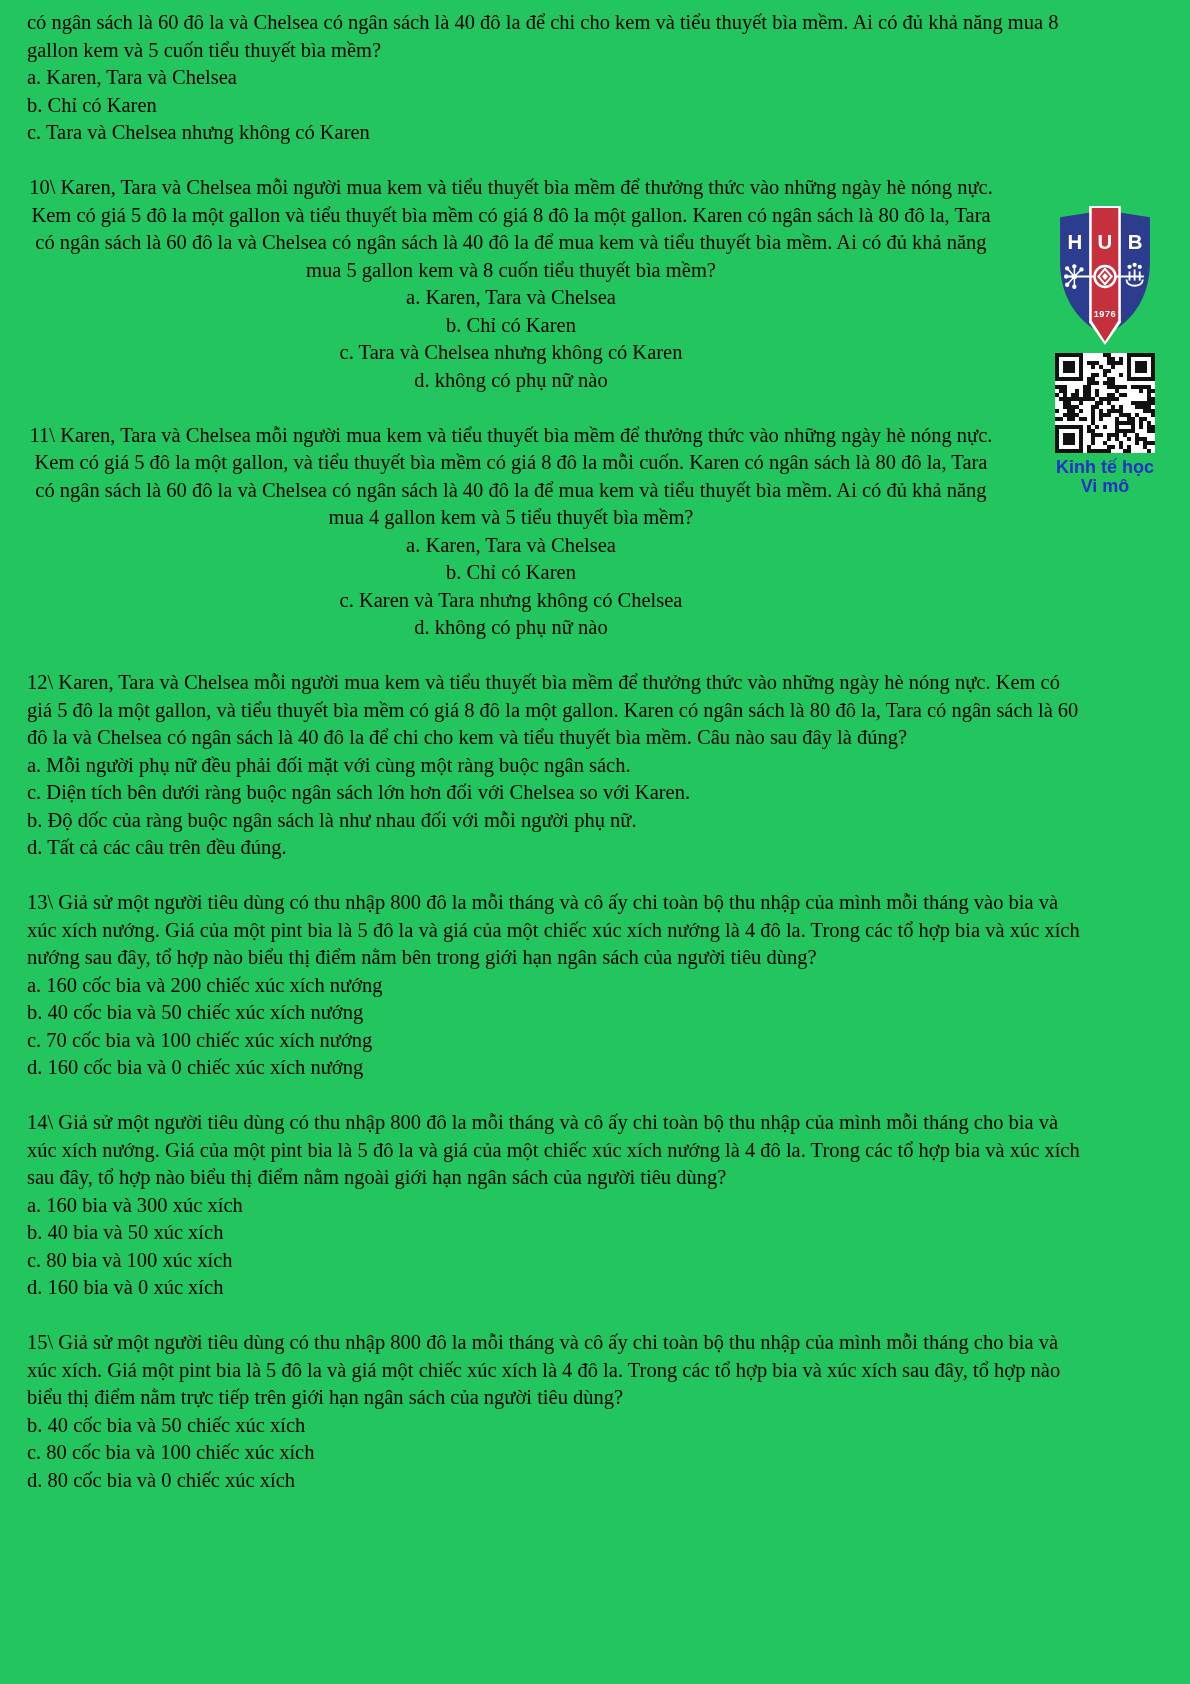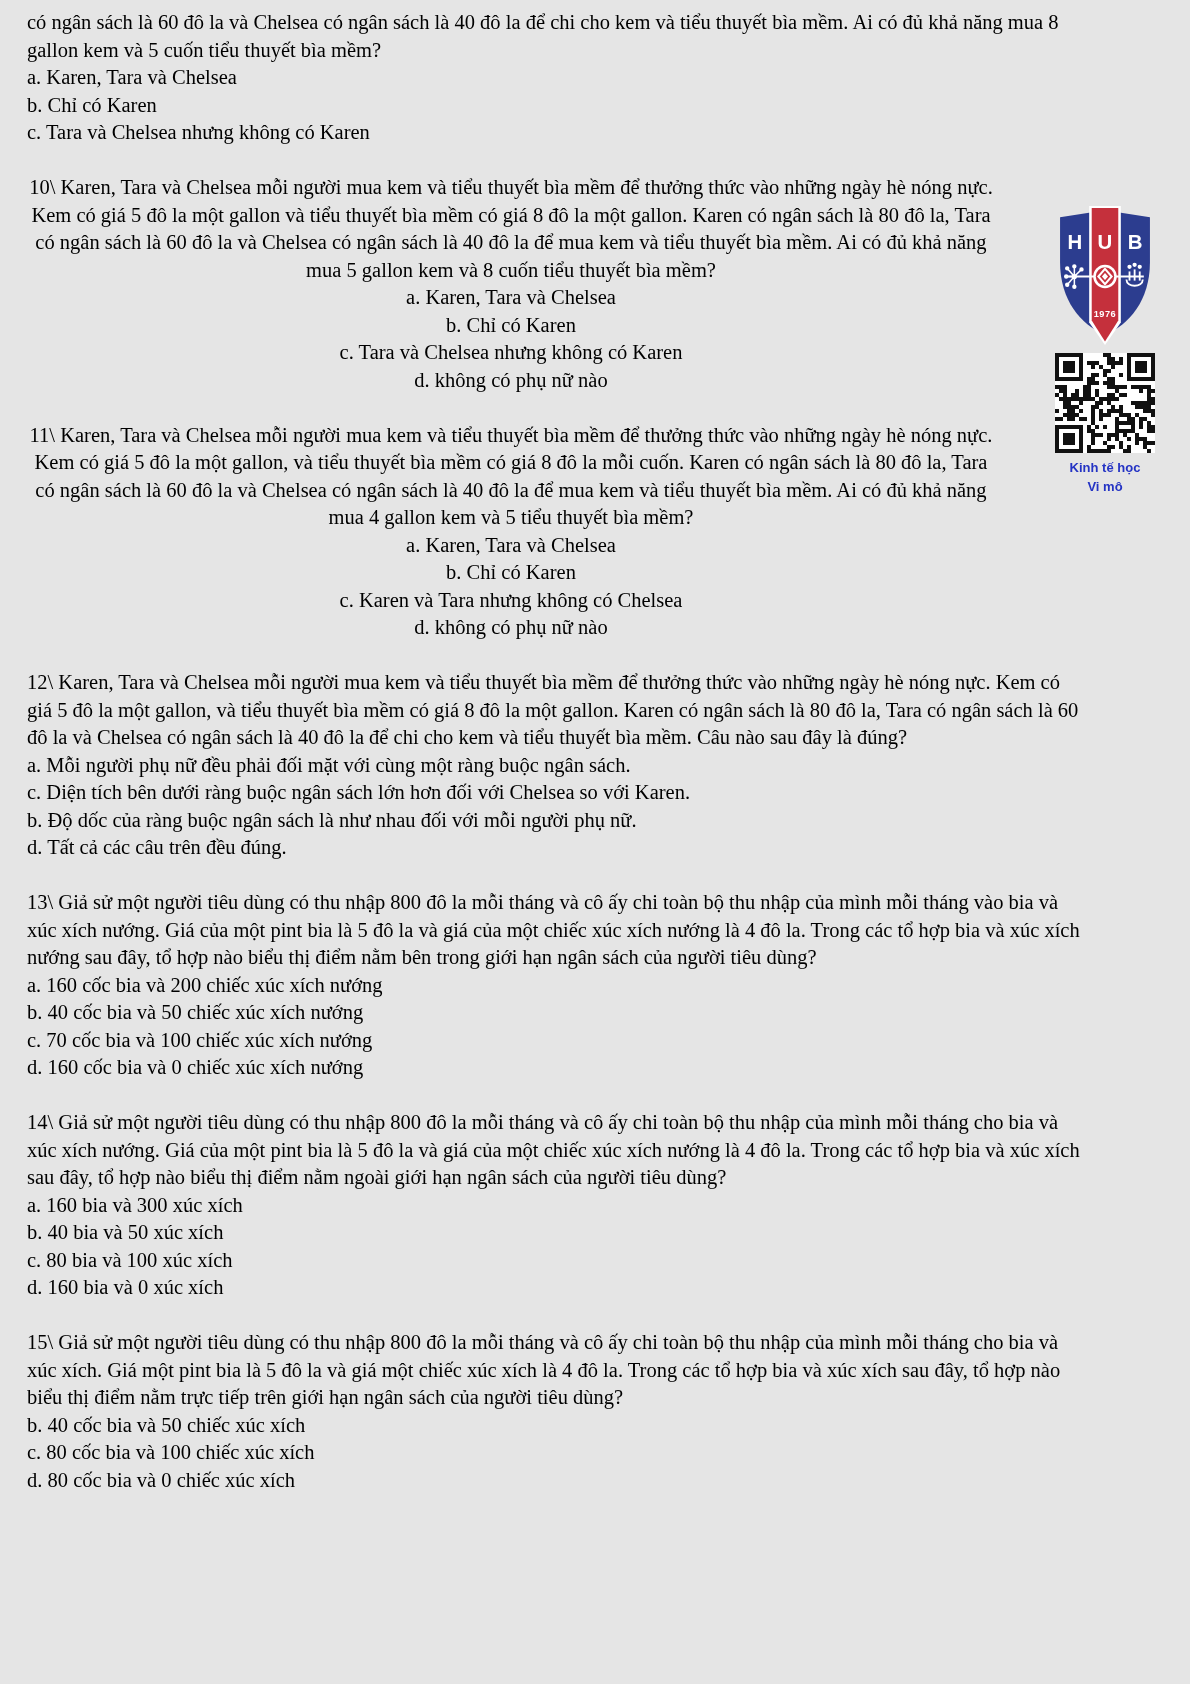--- a/index.html
+++ b/index.html
@@ -1,19 +1,19 @@
 <!DOCTYPE html>
 <html lang="vi"><head>
 <meta charset="utf-8">
 <style>
   html,body{margin:0;padding:0;background:#fff;}
   .page{
     position:relative;
     width:1190px;height:1684px;
-    background:#e5e5e5;
+    background:#22c55e;
     color:#000;
     font-family:"Liberation Serif","DejaVu Serif",serif;
     font-size:20.5px;
     line-height:27.5px;
     overflow:hidden;
   }
   .doc-body{position:absolute;left:27px;top:9px;}
   .q p{margin:0;}
   .q + .q{margin-top:27.5px;}
   .q.narrow{width:968px;text-align:center;}
@@ -21,21 +21,21 @@
   .side{
     position:absolute;left:1049px;top:203px;width:112px;
     text-align:center;
   }
   .logo-svg{display:block;margin:0 auto;}
   .qr-svg{display:block;margin:7px auto 0 auto;background:#fff;}
   .qr-caption{
     margin-top:5px;
     font-family:"Liberation Sans","DejaVu Sans",sans-serif;
     font-weight:bold;
-    font-size:13px;line-height:19px;
+    font-size:18px;line-height:19px;
     color:#2433c4;
   }
 </style>
 </head>
 <body>
 
 <div class="page">
 
   <div class="doc-body">
 

